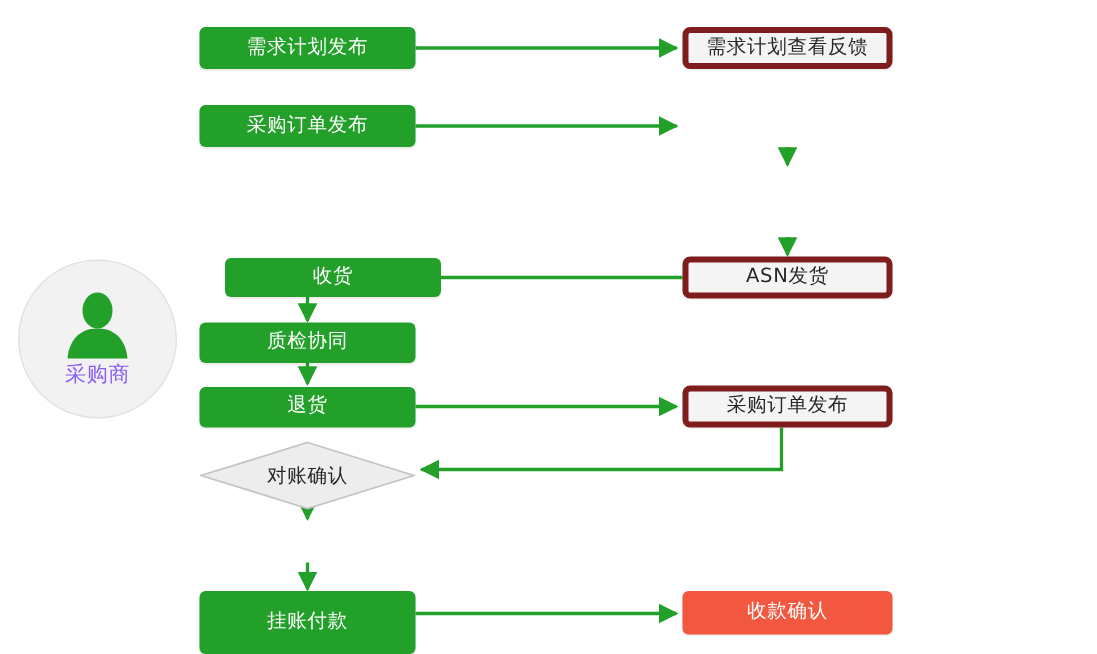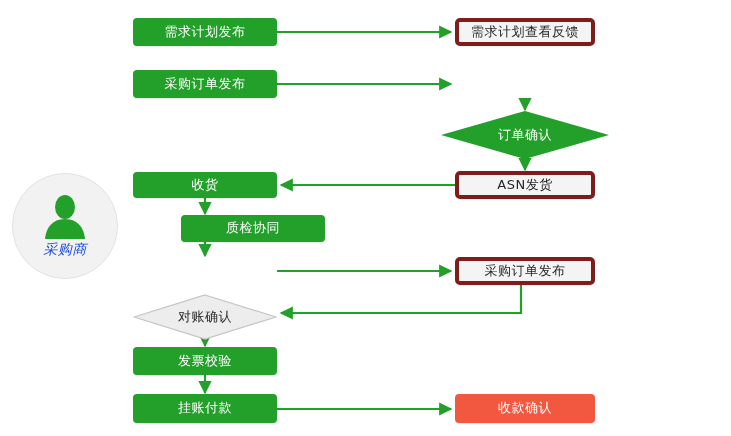--- a/index.html
+++ b/index.html
@@ -104,24 +104,23 @@
     box-sizing: border-box;
   }
   .actor .glyph {
     width: 54px;
     height: 46px;
     display: block;
     margin-bottom: 1px;
   }
   .actor .aname {
     font-size: 14px;
-    color: #1d4ed8;
+    color: #8b5cf6;
     letter-spacing: 0.5px;
     white-space: nowrap;
-    font-style: italic;
   }
 </style>
 </head>
 <body>
 
 <div id="canvas">
 
   <svg id="wires" viewBox="0 0 731 436" width="731" height="436">
     <defs>
       <marker id="ar" viewBox="0 0 10 10" refX="9" refY="5" markerWidth="6" markerHeight="6" orient="auto-start-reverse">
@@ -166,55 +165,49 @@
 
 
   <div class="node green" style="left:133px; top:18px; width:144px; height:28px;">
     <span>需求计划发布</span>
   </div>
 
   <div class="node green" style="left:133px; top:70px; width:144px; height:28px;">
     <span>采购订单发布</span>
   </div>
 
-  <div class="node green" style="left:133px; top:172px; width:144px; height:26px;">
+  <div class="node green" style="left:150px; top:172px; width:144px; height:26px;">
     <span>收货</span>
   </div>
 
-  <div class="node green" style="left:133px; top:215px; width:144px; height:27px;margin-left:48px;">
+  <div class="node green" style="left:133px; top:215px; width:144px; height:27px;">
     <span>质检协同</span>
   </div>
 
+  <div class="node green" style="left:133px; top:258px; width:144px; height:27px;">
+    <span>退货</span>
+  </div>
 
   <div class="diamond plain" style="left:133px; top:294px; width:144px; height:46px;">
     <svg class="dshape" viewBox="0 0 144 46" preserveAspectRatio="none">
       <polygon points="72,1 143,23 72,45 1,23" fill="#ededed" stroke="#c4c4c4" stroke-width="1.2"></polygon>
     </svg>
     <span class="dlabel">对账确认</span>
   </div>
 
-  <div class="node green" style="left:133px; top:347px; width:144px; height:28px;">
-    <span>发票校验</span>
-  </div>
-
-  <div class="node green" style="left:133px; top:394px; width:144px; height:29px;">
+
+  <div class="node green" style="left:133px; top:394px; width:144px; height:42px;">
     <span>挂账付款</span>
   </div>
 
   <div class="node plain" style="left:455px; top:18px; width:140px; height:28px;">
     <span>需求计划查看反馈</span>
   </div>
 
 
-  <div class="diamond green" style="left:441px; top:111px; width:168px; height:48px;">
-    <svg class="dshape" viewBox="0 0 168 48" preserveAspectRatio="none">
-      <polygon points="84,0 168,24 84,48 0,24" fill="#22a02a"></polygon>
-    </svg>
-    <span class="dlabel">订单确认</span>
-  </div>
 
   <div class="node plain" style="left:455px; top:171px; width:140px; height:28px;">
     <span>ASN发货</span>
   </div>
 
   <div class="node plain" style="left:455px; top:257px; width:140px; height:28px;">
     <span>采购订单发布</span>
   </div>
 
   <div class="node red" style="left:455px; top:394px; width:140px; height:29px;">

